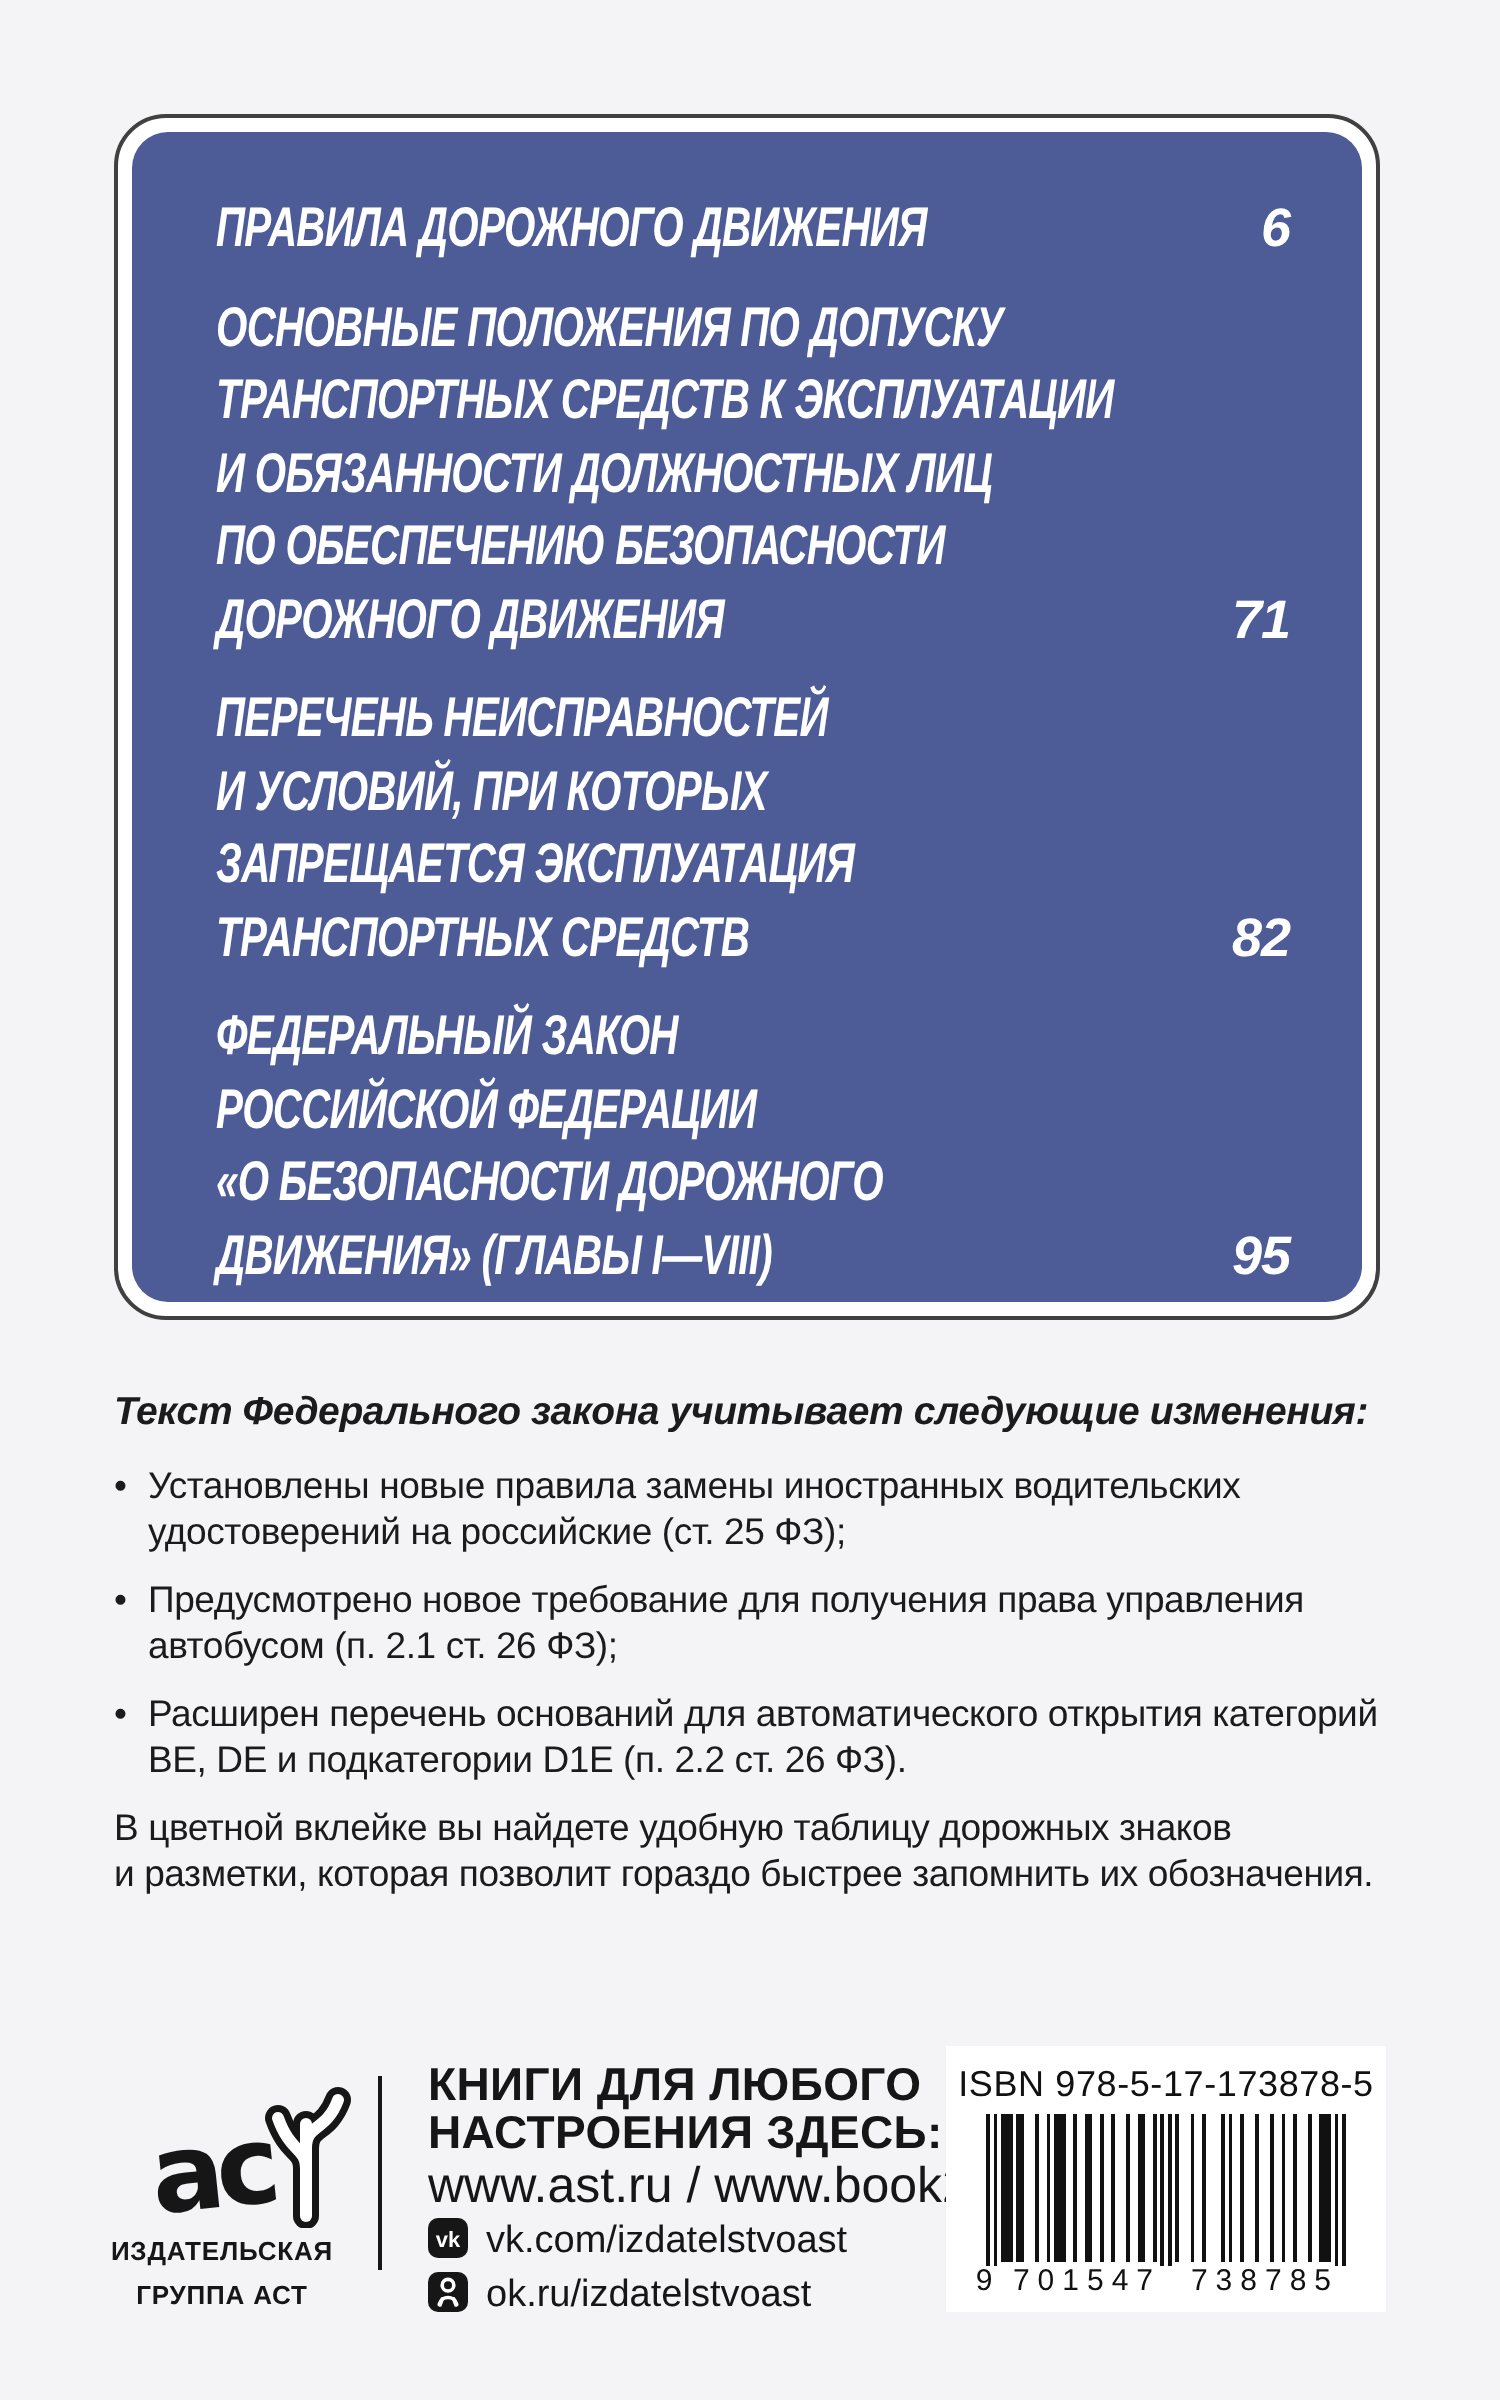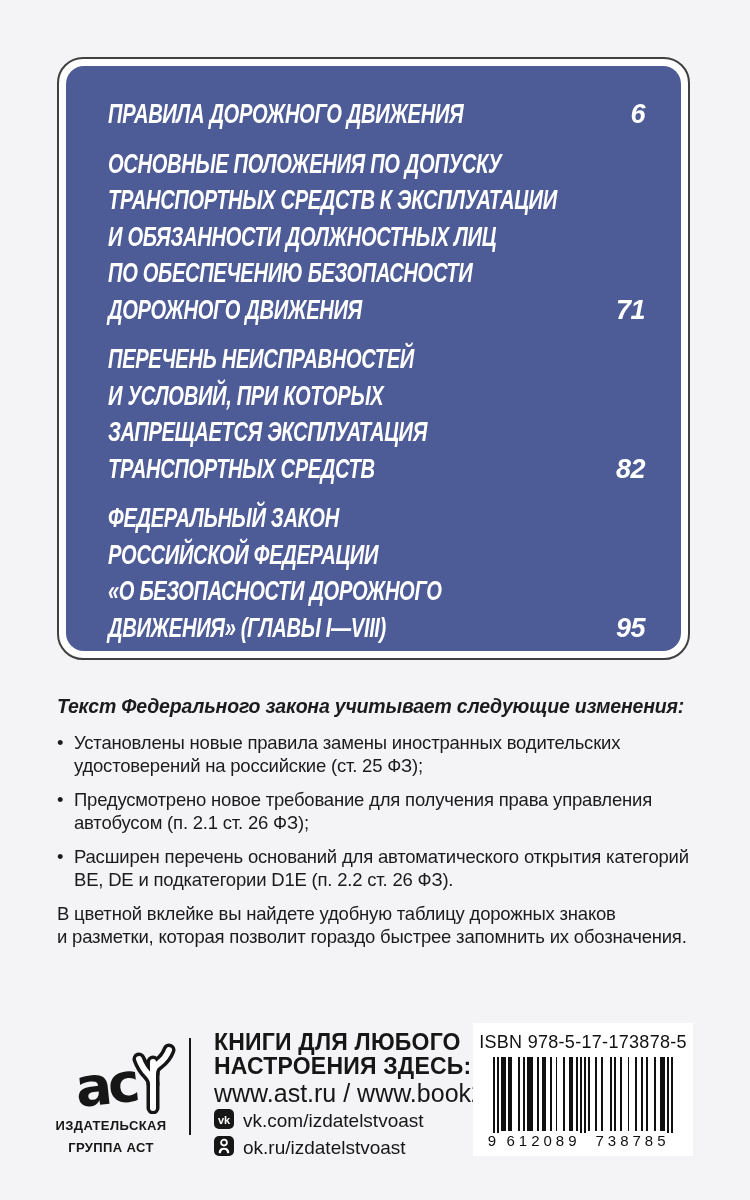--- a/index.html
+++ b/index.html
@@ -215,16 +215,16 @@
       <rect x="81" y="0" width="1.02" height="74" fill="#111"></rect>
       <rect x="85" y="0" width="1.02" height="74" fill="#111"></rect>
       <rect x="88" y="0" width="1.02" height="74" fill="#111"></rect>
       <rect x="89" y="0" width="1.02" height="74" fill="#111"></rect>
       <rect x="90" y="0" width="1.02" height="74" fill="#111"></rect>
       <rect x="92" y="0" width="1.02" height="90" fill="#111"></rect>
       <rect x="94" y="0" width="1.02" height="90" fill="#111"></rect>
     </svg>
   <div class="bc-digits">
     <span class="bc-d0">9</span>
-    <span class="bc-group">612089</span>
+    <span class="bc-group">701547</span>
     <span class="bc-group">738785</span>
   </div>
 </div>
 
 </body></html>

